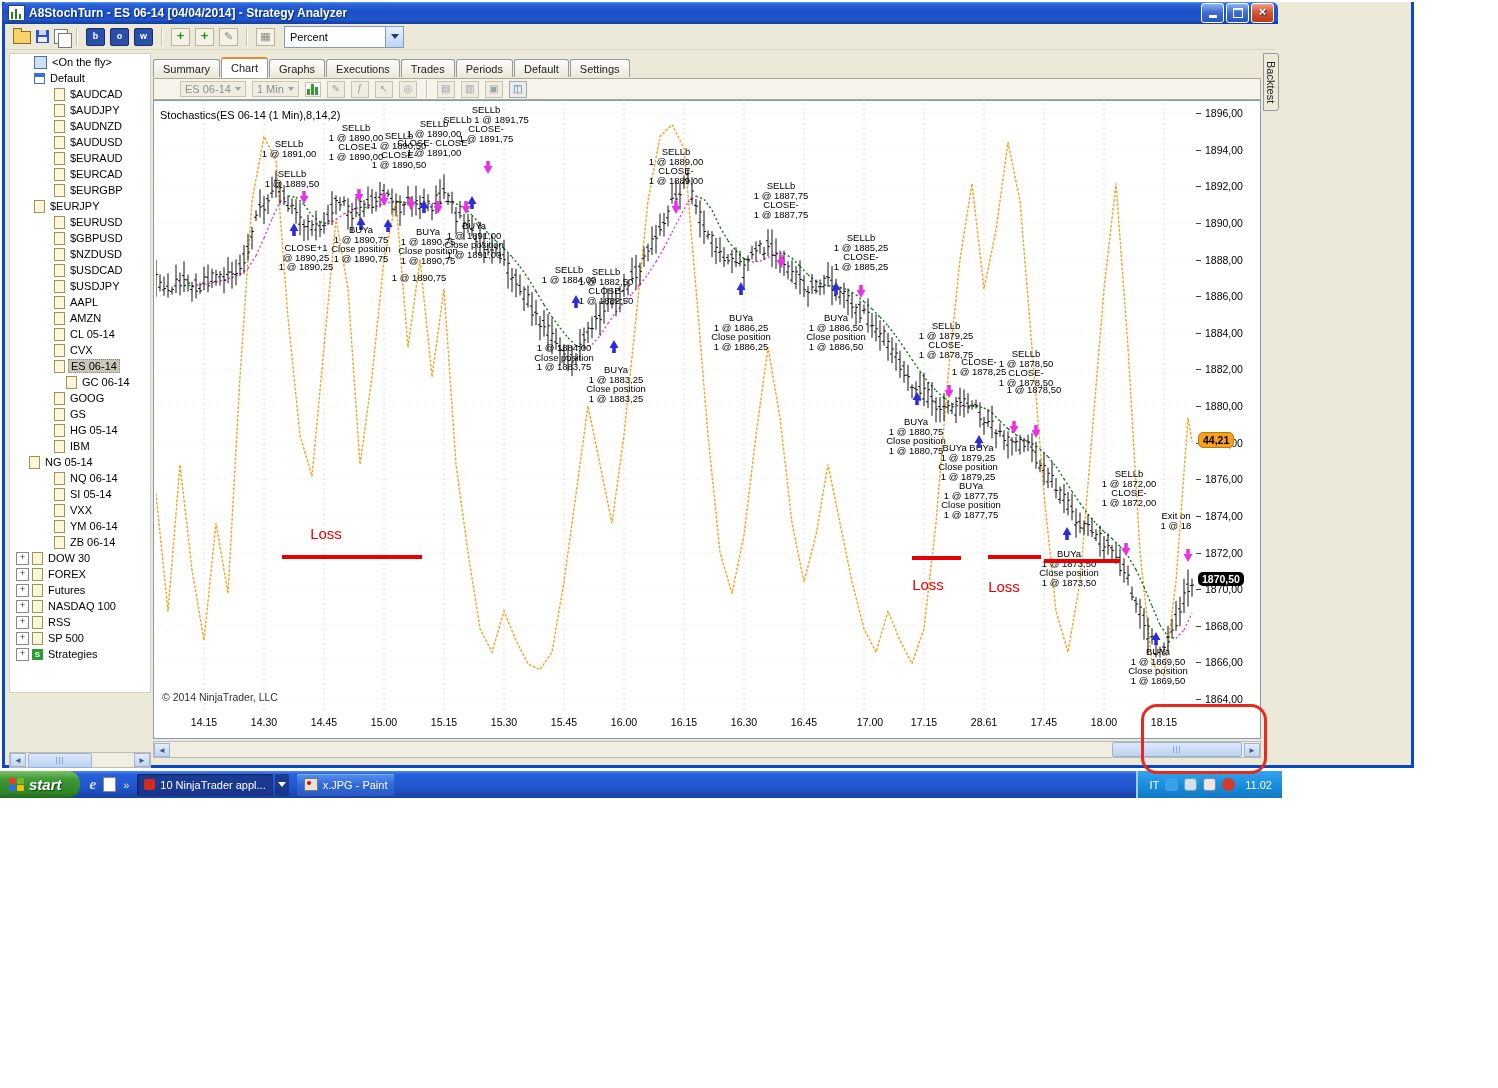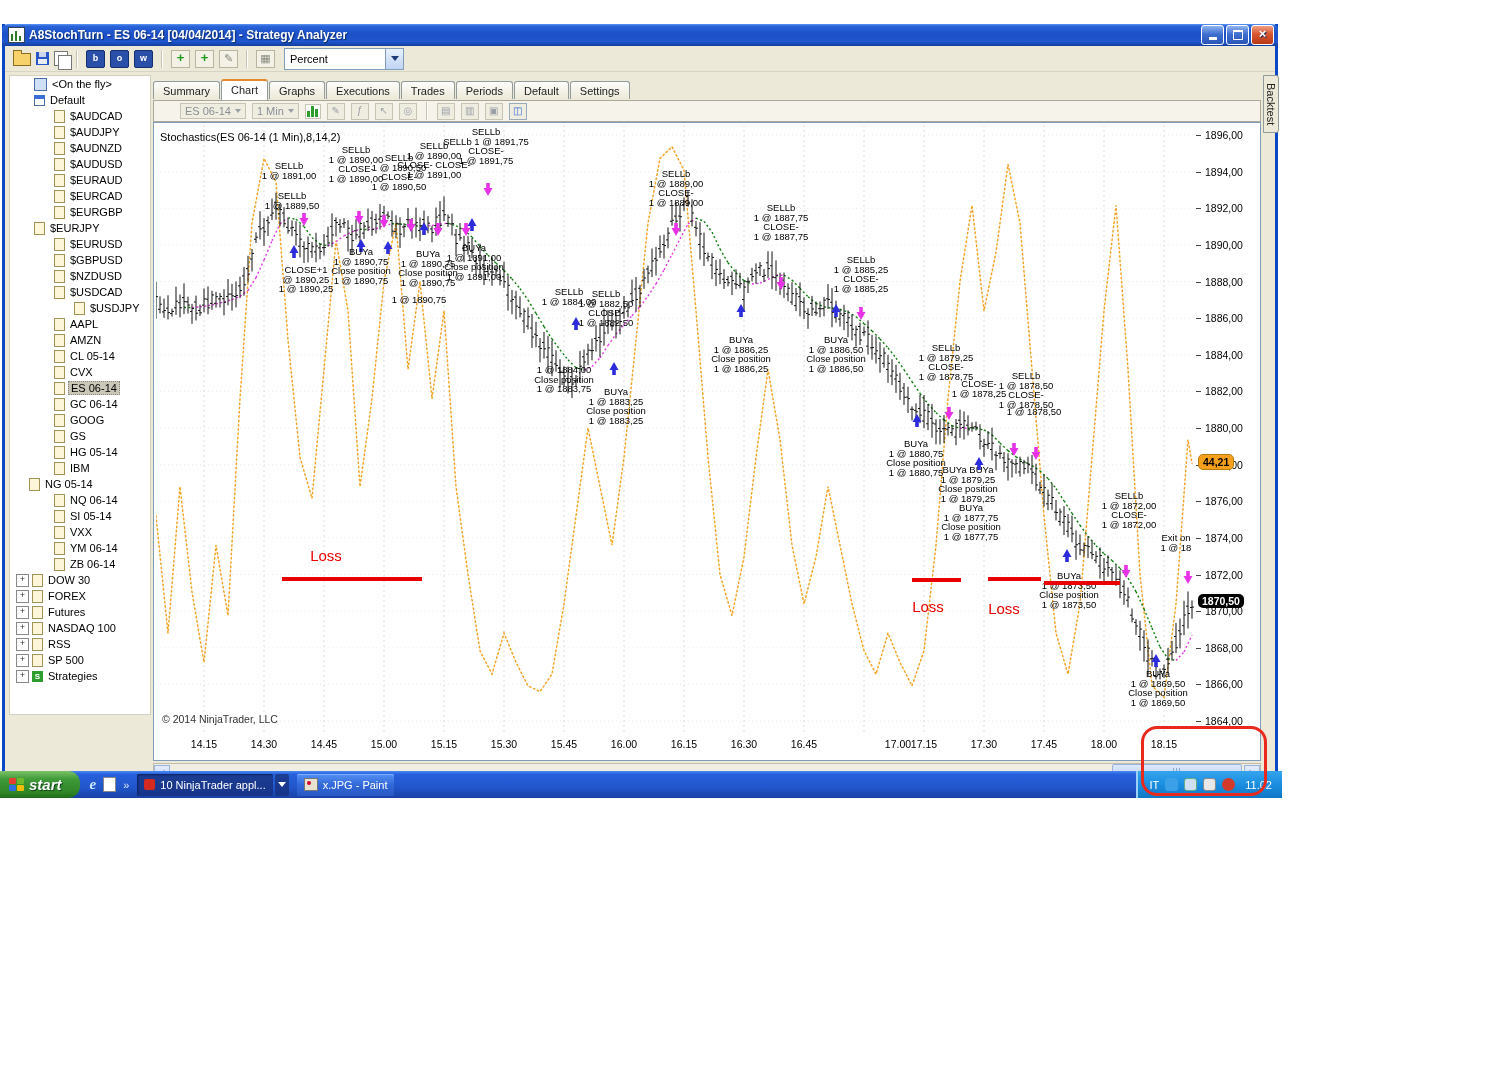--- a/index.html
+++ b/index.html
@@ -1,18 +1,18 @@
 <!DOCTYPE html>
 <html><head>
 <meta charset="utf-8">
 <style>
   html,body{margin:0;padding:0;background:#fff;}
   body{width:1498px;height:1088px;position:relative;font-family:"Liberation Sans",sans-serif;overflow:hidden;}
-  .window{position:absolute;left:2px;top:2px;width:1276px;height:766px;background:#ece9d8;
-          border-left:3px solid #0b48c8;border-right:3px solid #0b48c8;border-bottom:3px solid #0b48c8;box-sizing:border-box;margin-top:22px;}
+  .window{position:absolute;left:2px;top:2px;width:1412px;height:766px;background:#ece9d8;
+          border-left:3px solid #0b48c8;border-right:3px solid #0b48c8;border-bottom:3px solid #0b48c8;box-sizing:border-box;}
   
   .titlebar{position:absolute;left:-3px;top:0;width:1276px;height:22px;border-radius:6px 6px 0 0;
     background:linear-gradient(180deg,#5a96f5 0%,#2a63d8 10%,#1c50c8 45%,#1f55cd 80%,#123e9e 100%);
     display:flex;align-items:center;color:#fff;font-size:12px;font-weight:bold;padding:0 4px;box-sizing:border-box;
     text-shadow:1px 1px 1px #0a2a6a;}
   .titlebar .app-icon{width:15px;height:14px;margin:0 4px 0 2px;background:#fff;border:1px solid #345;position:relative;}
   .titlebar .app-icon i{position:absolute;bottom:1px;width:2px;background:#2a7f26;}
   .title-buttons{margin-left:auto;display:flex;gap:2px;}
   .tb-ctl{width:21px;height:18px;border-radius:3px;border:1px solid #fff;color:#fff;font-size:11px;line-height:16px;text-align:center;
     background:linear-gradient(180deg,#8fb4f2,#3f6fd0 45%,#2a55b8);}
@@ -207,21 +207,21 @@
         <span class="tree-label">$GBPUSD</span>
       </div>
       <div class="tree-row" style="padding-left: 44px;">
         <span class="tree-ic-doc"></span>
         <span class="tree-label">$NZDUSD</span>
       </div>
       <div class="tree-row" style="padding-left: 44px;">
         <span class="tree-ic-doc"></span>
         <span class="tree-label">$USDCAD</span>
       </div>
-      <div class="tree-row" style="padding-left: 64px;">
+      <div class="tree-row" style="padding-left: 44px;">
         <span class="tree-ic-doc"></span>
         <span class="tree-label">$USDJPY</span>
       </div>
       <div class="tree-row" style="padding-left: 44px;">
         <span class="tree-ic-doc"></span>
         <span class="tree-label">AAPL</span>
       </div>
       <div class="tree-row" style="padding-left: 44px;">
         <span class="tree-ic-doc"></span>
         <span class="tree-label">AMZN</span>
@@ -231,21 +231,21 @@
         <span class="tree-label">CL 05-14</span>
       </div>
       <div class="tree-row" style="padding-left: 44px;">
         <span class="tree-ic-doc"></span>
         <span class="tree-label">CVX</span>
       </div>
       <div class="tree-row" style="padding-left: 44px;">
         <span class="tree-ic-doc"></span>
         <span class="tree-label selected">ES 06-14</span>
       </div>
-      <div class="tree-row" style="padding-left: 44px; text-align: center;">
+      <div class="tree-row" style="padding-left: 56px; text-align: center;">
         <span class="tree-ic-doc"></span>
         <span class="tree-label">GC 06-14</span>
       </div>
       <div class="tree-row" style="padding-left: 44px;">
         <span class="tree-ic-doc"></span>
         <span class="tree-label">GOOG</span>
       </div>
       <div class="tree-row" style="padding-left: 44px;">
         <span class="tree-ic-doc"></span>
         <span class="tree-label">GS</span>
@@ -1420,23 +1420,23 @@
         <div class="ta-label" style="left: 86px;">14.30</div>
         <div class="ta-label" style="left: 146px;">14.45</div>
         <div class="ta-label" style="left: 206px;">15.00</div>
         <div class="ta-label" style="left: 266px;">15.15</div>
         <div class="ta-label" style="left: 326px;">15.30</div>
         <div class="ta-label" style="left: 386px;">15.45</div>
         <div class="ta-label" style="left: 446px;">16.00</div>
         <div class="ta-label" style="left: 506px;">16.15</div>
         <div class="ta-label" style="left: 566px;">16.30</div>
         <div class="ta-label" style="left: 626px;">16.45</div>
-        <div class="ta-label" style="left: 720px;">17.00</div>
+        <div class="ta-label" style="left: 692px;">17.00</div>
         <div class="ta-label" style="left: 746px;">17.15</div>
-        <div class="ta-label" style="left: 806px;">17.30</div>
+        <div class="ta-label" style="left: 806px;">28.61</div>
         <div class="ta-label" style="left: 866px;">17.45</div>
         <div class="ta-label" style="left: 926px;">18.00</div>
         <div class="ta-label" style="left: 986px;">18.15</div>
       </div>
   </div>
 
   <div class="chart-hscroll">
     <span class="sb-arrow">◄</span>
     <span class="sb-track">
         <span class="sb-thumb" style="right:2px;width:128px;">

